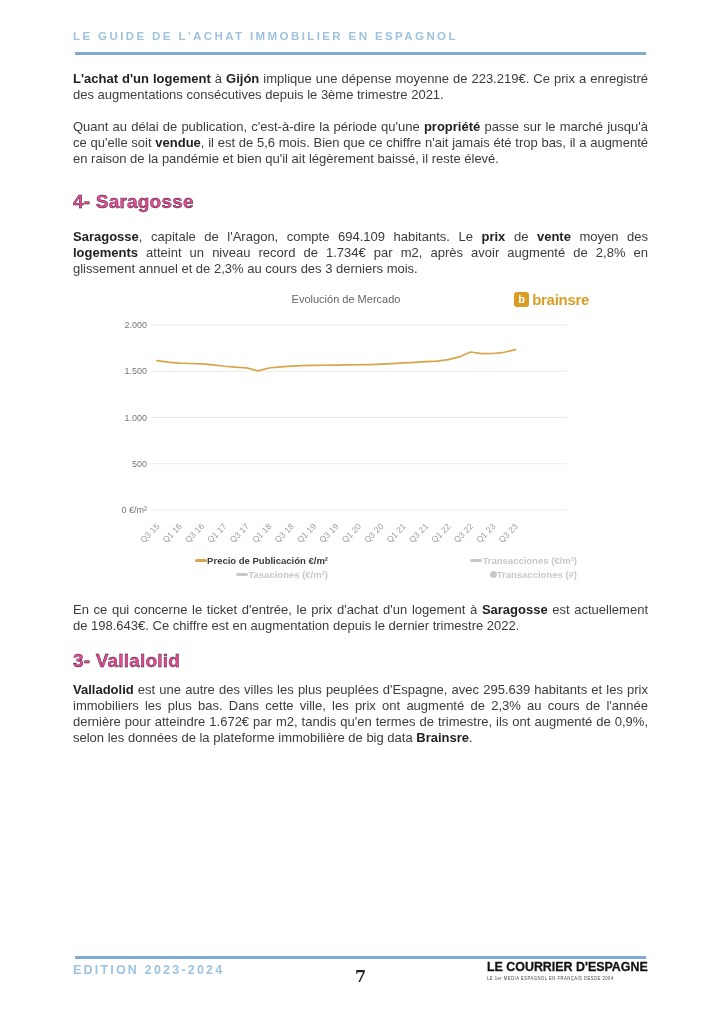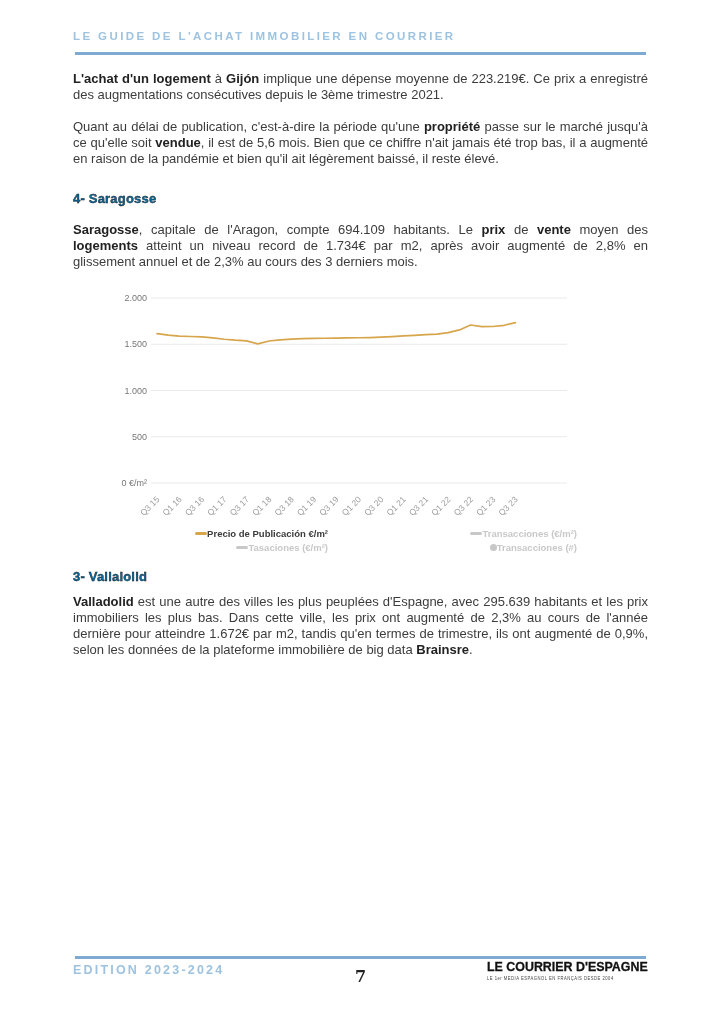--- a/index.html
+++ b/index.html
@@ -23,21 +23,21 @@
 
   
   p.body-par{
     font-size:13px;line-height:16px;text-align:justify;
     margin:16px 0 0 0;color:#3c3c3c;
   }
   p.body-par b{font-weight:700;color:#222;}
   .par-first{margin-top:12px;}
 
   h2.section-heading{
-    font-size:13px;font-weight:700;color:#0369a1;
+    font-size:19px;font-weight:700;color:#ec4899;
     margin:24px 0 6px 0;letter-spacing:.2px;
     -webkit-text-stroke:.4px #1d1d1d;
   }
 
   
   .chart-block{margin:14px 0 0 42px;width:462px;}
   .chart-head{position:relative;height:20px;}
   .chart-title{
     position:absolute;left:0;right:0;text-align:center;
     font-size:11px;color:#666;top:2px;
@@ -86,32 +86,39 @@
     font-size:4.5px;color:#444;letter-spacing:.55px;margin-top:1.5px;white-space:nowrap;
   }
 </style>
 </head>
 <body>
 
 <div class="page">
   <div class="content">
 
     <div>
-      <div class="doc-header-title">LE GUIDE DE L'ACHAT IMMOBILIER EN COURRIER</div>
+      <div class="doc-header-title">LE GUIDE DE L'ACHAT IMMOBILIER EN ESPAGNOL</div>
       <div class="doc-header-rule"></div>
     </div>
 
     <p class="body-par par-first"><b>L'achat d'un logement</b><span> à </span><b>Gijón</b><span> implique une dépense moyenne de 223.219€. Ce prix a enregistré des augmentations consécutives depuis le 3ème trimestre 2021.</span></p>
     <p class="body-par"><span>Quant au délai de publication, c'est-à-dire la période qu'une </span><b>propriété</b><span> passe sur le marché jusqu'à ce qu'elle soit </span><b>vendue</b><span>, il est de 5,6 mois. Bien que ce chiffre n'ait jamais été trop bas, il a augmenté en raison de la pandémie et bien qu'il ait légèrement baissé, il reste élevé.</span></p>
 
     <h2 class="section-heading">4- Saragosse</h2>
 
     <p class="body-par"><b>Saragosse</b><span>, capitale de l'Aragon, compte 694.109 habitants. Le </span><b>prix</b><span> de </span><b>vente</b><span> moyen des </span><b>logements</b><span> atteint un niveau record de 1.734€ par m2, après avoir augmenté de 2,8% en glissement annuel et de 2,3% au cours des 3 derniers mois.</span></p>
 
     <div class="chart-block">
+      <div class="chart-head">
+        <div class="chart-title">Evolución de Mercado</div>
+        <div class="brand-logo">
+          <span class="brand-logo-icon">b</span>
+          <span class="brand-logo-text">brainsre</span>
+        </div>
+      </div>
       <svg id="chart-svg" class="chart-svg" width="462" height="252" viewBox="0 0 462 252">
           <line x1="36" x2="452" y1="14" y2="14" stroke="#eaeaea" stroke-width="1"></line>
           <text x="32" y="17" text-anchor="end" font-size="9" fill="#767676">2.000</text>
           <line x1="36" x2="452" y1="60.25" y2="60.25" stroke="#eaeaea" stroke-width="1"></line>
           <text x="32" y="63.25" text-anchor="end" font-size="9" fill="#767676">1.500</text>
           <line x1="36" x2="452" y1="106.5" y2="106.5" stroke="#eaeaea" stroke-width="1"></line>
           <text x="32" y="109.5" text-anchor="end" font-size="9" fill="#767676">1.000</text>
           <line x1="36" x2="452" y1="152.75" y2="152.75" stroke="#eaeaea" stroke-width="1"></line>
           <text x="32" y="155.75" text-anchor="end" font-size="9" fill="#767676">500</text>
           <line x1="36" x2="452" y1="199" y2="199" stroke="#eaeaea" stroke-width="1"></line>
@@ -148,20 +155,21 @@
             <span class="legend-dash" style="background: rgb(200, 200, 200);"></span>
             <span style="color: rgb(200, 200, 200);">Tasaciones (€/m²)</span>
           </div>
           <div class="legend-item">
             <span class="legend-dot" style="background: rgb(200, 200, 200);"></span>
             <span style="color: rgb(200, 200, 200);">Transacciones (#)</span>
           </div>
         </div>
     </div>
 
+    <p class="body-par" style="margin-top:22px;"><span>En ce qui concerne le ticket d'entrée, le prix d'achat d'un logement à </span><b>Saragosse</b><span> est actuellement de 198.643€. Ce chiffre est en augmentation depuis le dernier trimestre 2022.</span></p>
 
     <h2 class="section-heading" style="margin-top:16px;">3- Vallalolid</h2>
 
     <p class="body-par" style="margin-top:10px;"><b>Valladolid</b><span> est une autre des villes les plus peuplées d'Espagne, avec 295.639 habitants et les prix immobiliers les plus bas. Dans cette ville, les prix ont augmenté de 2,3% au cours de l'année dernière pour atteindre 1.672€ par m2, tandis qu'en termes de trimestre, ils ont augmenté de 0,9%, selon les données de la plateforme immobilière de big data </span><b>Brainsre</b><span>.</span></p>
   </div>
 
   <div class="doc-footer">
     <div class="doc-footer-rule"></div>
     <div class="footer-row">
       <div class="edition">EDITION 2023-2024</div>

